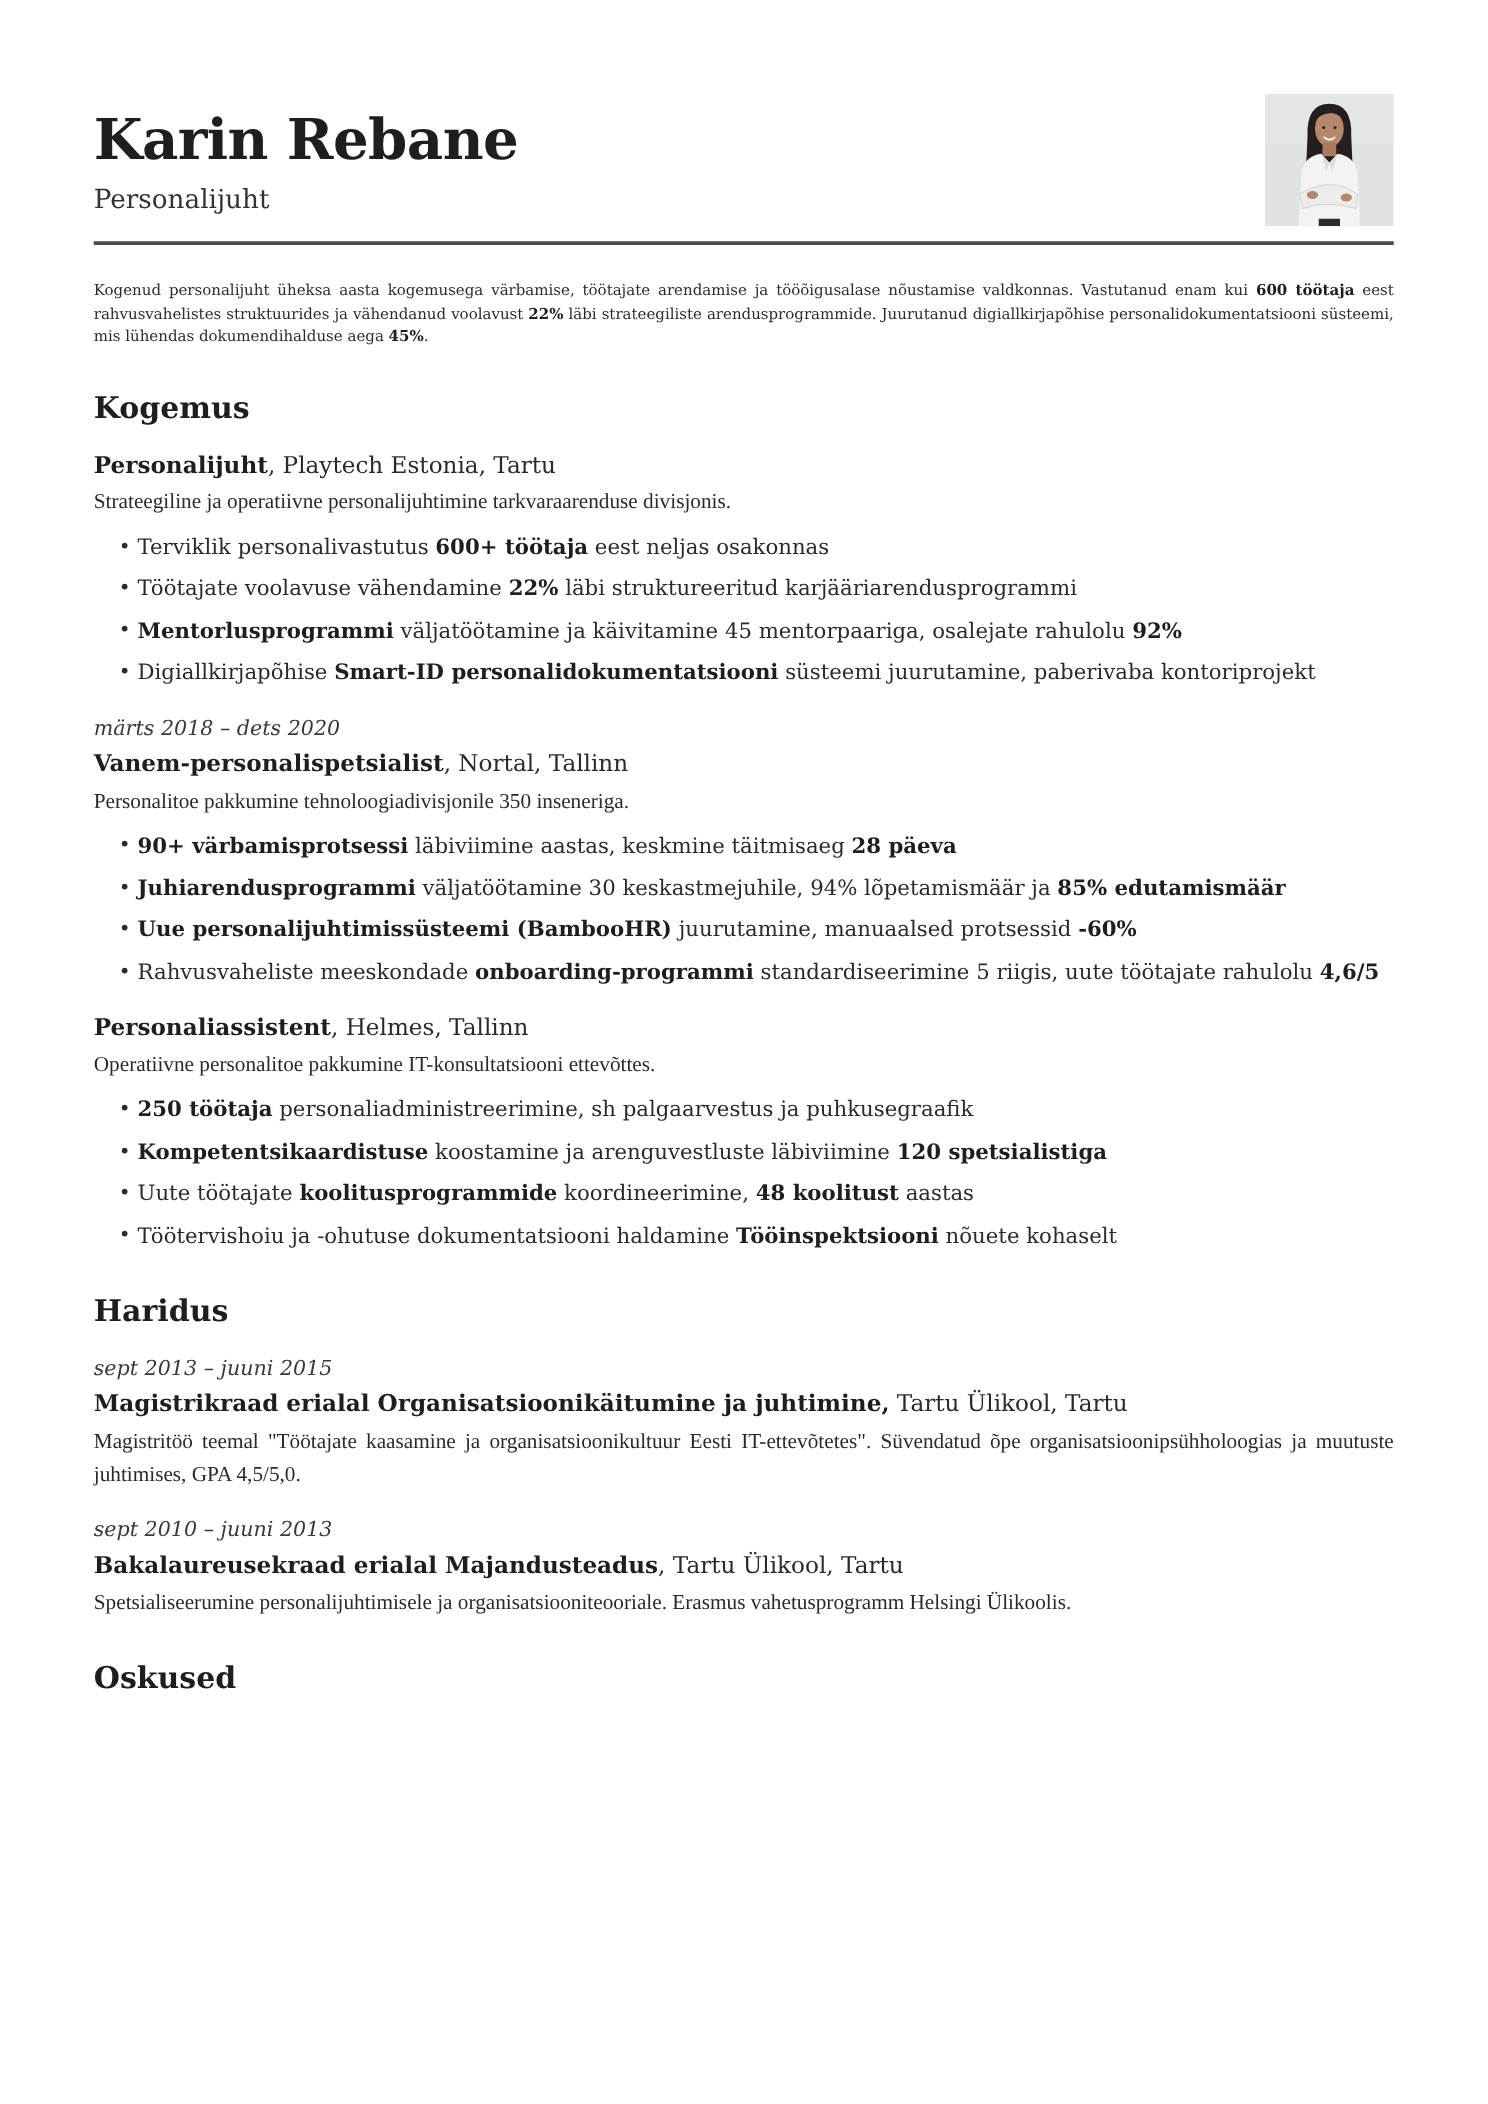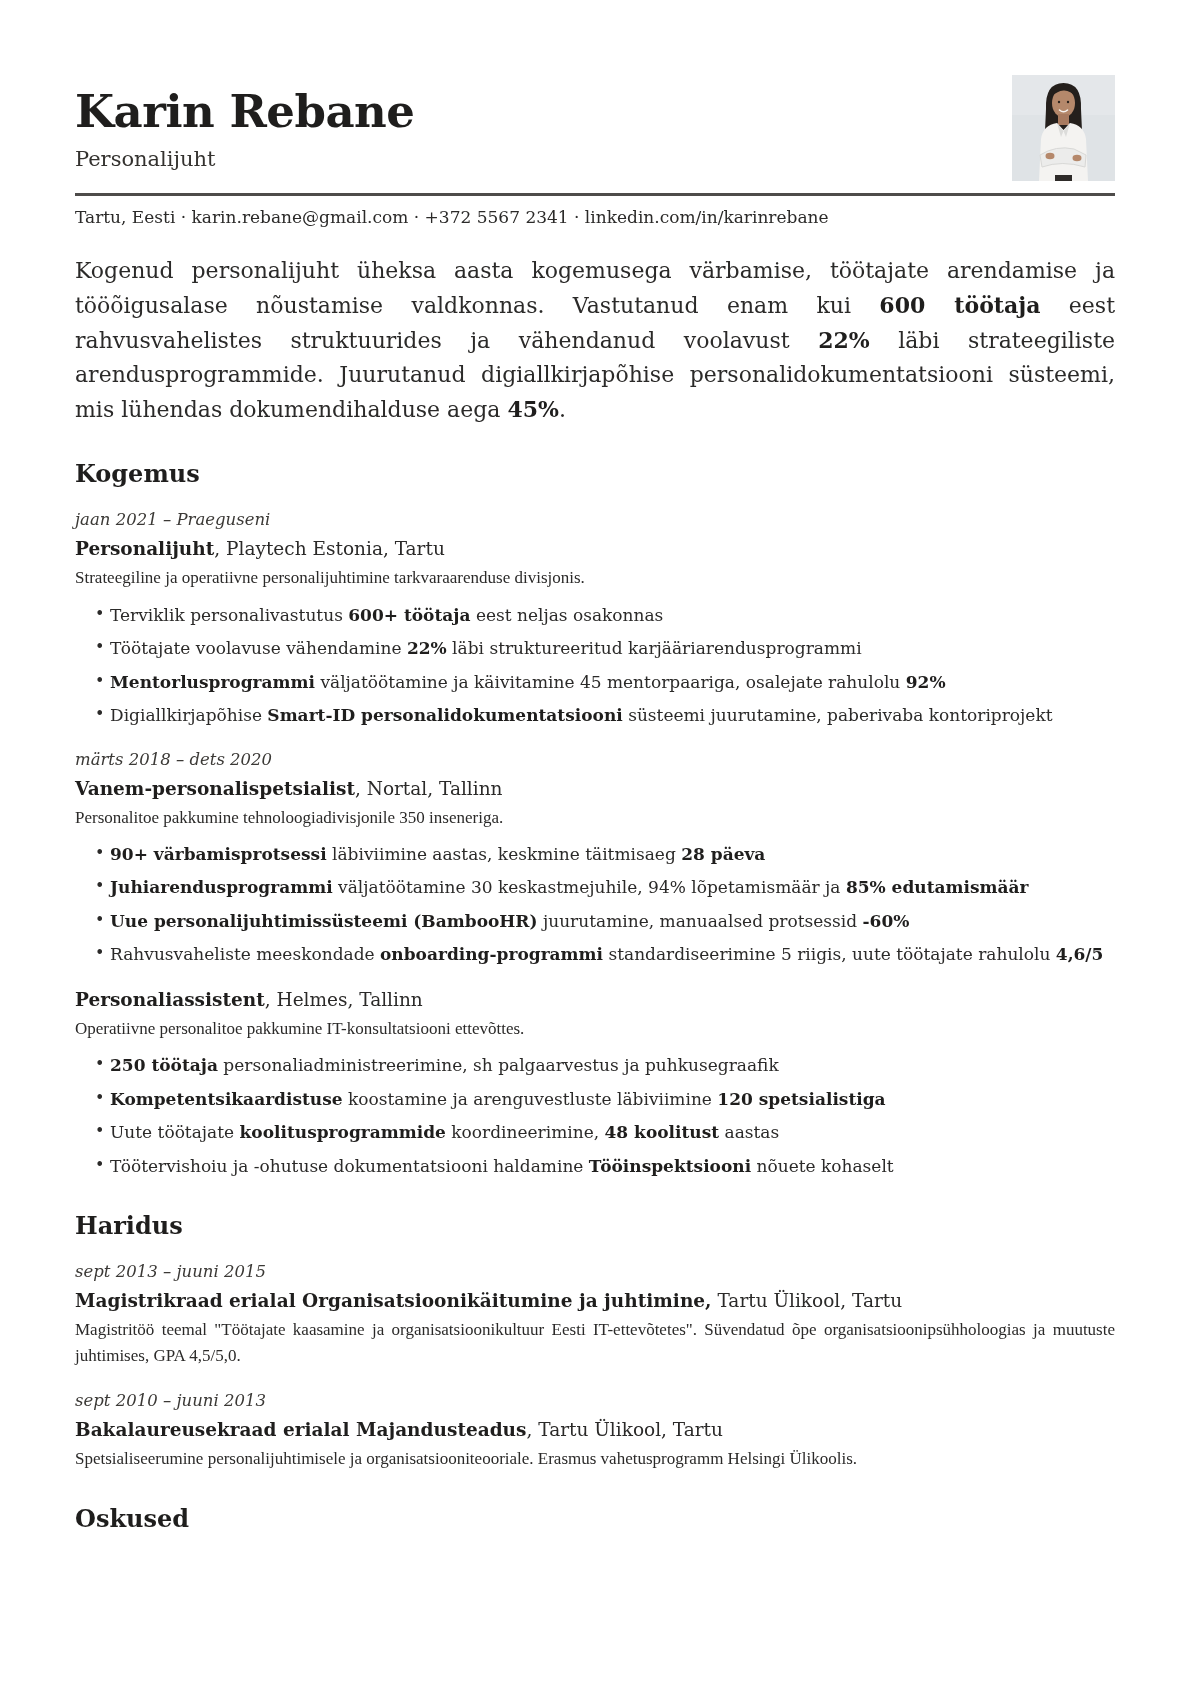--- a/index.html
+++ b/index.html
@@ -20,21 +20,21 @@
     color:var(--heading-color,#201f1e); letter-spacing:-0.5px; margin-top:18px;
   }
   .person-title { font-size:21px; color:#34322f; margin-top:10px; }
   .photo { width:103px; height:106px; flex:none; margin-top:6px; }
   .photo svg { display:block; width:100%; height:100%; }
 
   .rule { border:0; border-top:3px solid var(--rule-color,#4e4c4a); margin-top:12px; }
 
   .contact-line { font-size:17px; margin-top:11px; color:var(--text-color,#2b2a29); }
 
-  .summary { font-size:22px; line-height:1.55; margin-top:27px; text-align:justify; }
+  .summary { font-size:12px; line-height:1.55; margin-top:27px; text-align:justify; }
 
   .section-heading {
     font-size:24px; font-weight:700; color:var(--heading-color,#201f1e);
     margin-top:33px; line-height:1.2;
   }
 
   .entry { margin-top:19px; }
   .entry-date { font-style:italic; font-size:16.5px; color:#3b3936; line-height:1.4; }
   .entry-title { font-size:18.5px; margin-top:5px; line-height:1.4; }
   .entry-desc { font-size:17px; line-height:1.55; margin-top:3px; text-align:justify;font-family:Liberation Serif, serif; }
@@ -79,28 +79,26 @@
         <path d="M28 80 Q44 70 62 74 L74 80 L73 92 Q50 85 30 92 Z" fill="#ececeb" stroke="#d8d8d6" stroke-width="1"></path>
         <ellipse cx="38" cy="81" rx="4.5" ry="3.2" fill="#b5886b"></ellipse>
         <ellipse cx="65" cy="83" rx="4.5" ry="3.2" fill="#b5886b"></ellipse>
         <rect x="43" y="100" width="17" height="6" fill="#2e2b29"></rect>
       </svg>
     </div>
   </div>
 
   <hr class="rule">
 
-  <div class="contact-line">Tartu, Eesti · karin.rebane@gmail.com · +372 5567 2341 · linkedin.com/in/karinrebane</div>
 
   <p class="summary"><span>Kogenud personalijuht üheksa aasta kogemusega värbamise, töötajate arendamise ja tööõigusalase nõustamise valdkonnas. Vastutanud enam kui </span><b>600 töötaja</b><span> eest rahvusvahelistes struktuurides ja vähendanud voolavust </span><b>22%</b><span> läbi strateegiliste arendusprogrammide. Juurutanud digiallkirjapõhise personalidokumentatsiooni süsteemi, mis lühendas dokumendihalduse aega </span><b>45%</b><span>.</span></p>
 
   <h2 class="section-heading">Kogemus</h2>
 
   <div class="entry">
-    <div class="entry-date">jaan 2021 – Praeguseni</div>
     <div class="entry-title"><b>Personalijuht</b><span>, Playtech Estonia, Tartu</span></div>
     <p class="entry-desc">Strateegiline ja operatiivne personalijuhtimine tarkvaraarenduse divisjonis.</p>
     <ul class="bullets">
       <li><span>Terviklik personalivastutus </span><b>600+ töötaja</b><span> eest neljas osakonnas</span></li>
       <li><span>Töötajate voolavuse vähendamine </span><b>22%</b><span> läbi struktureeritud karjääriarendusprogrammi</span></li>
       <li><b>Mentorlusprogrammi</b><span> väljatöötamine ja käivitamine 45 mentorpaariga, osalejate rahulolu </span><b>92%</b></li>
       <li><span>Digiallkirjapõhise </span><b>Smart-ID personalidokumentatsiooni</b><span> süsteemi juurutamine, paberivaba kontoriprojekt</span></li>
     </ul>
   </div>
 

